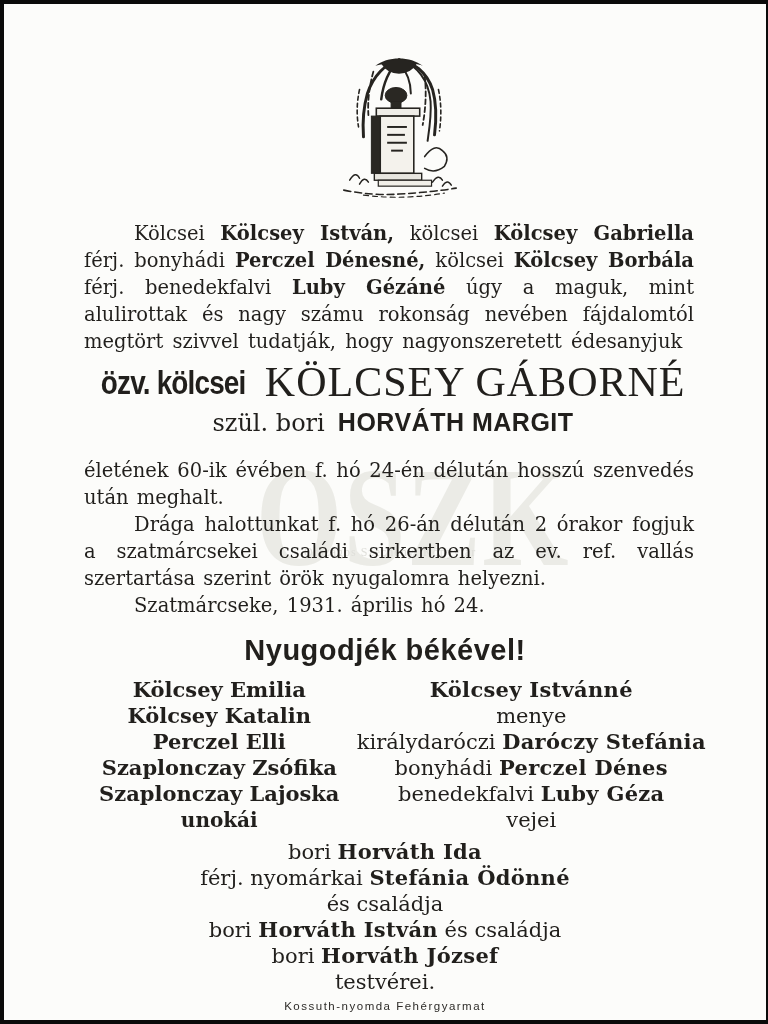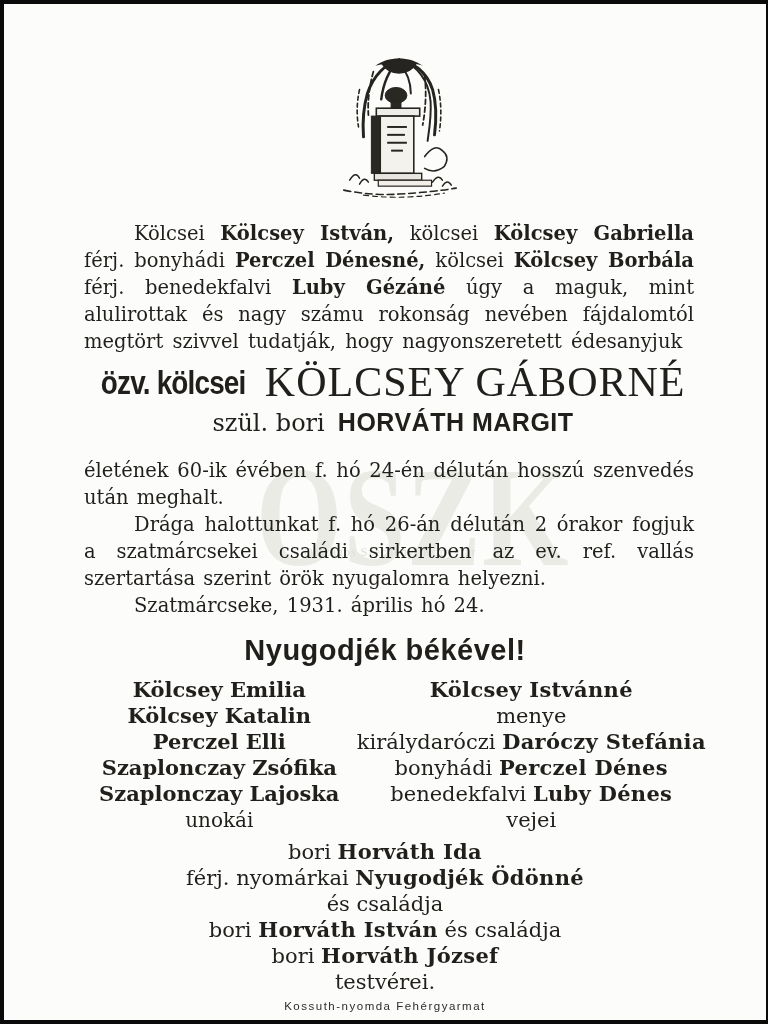--- a/index.html
+++ b/index.html
@@ -77,21 +77,21 @@
     margin-top:12px;text-align:center;
     font-family:"Liberation Sans", sans-serif;font-weight:bold;
     font-size:29px;line-height:38px;letter-spacing:.5px;
   }
   
   .cols{display:flex;margin:8px 60px 0 78px;}
   .col-left{width:44%;text-align:center;}
   .col-right{width:56%;text-align:center;}
   .mourner-line{font-size:21px;line-height:26px;}
   .mourner-line .b{letter-spacing:.3px;}
-  .relation{font-size:20px;line-height:26px;font-weight:normal;}
+  .relation{font-size:20px;line-height:26px;font-weight:bold;}
   
   .bottom-group{margin:6px 40px 0 40px;text-align:center;}
   .bottom-group .mourner-line{line-height:26px;}
   
   .footer{
     position:absolute;left:0;right:0;bottom:8px;z-index:1;
     text-align:center;
     font-family:"Liberation Sans", sans-serif;
     font-size:11.5px;letter-spacing:1.5px;color:#2e2c29;
   }
@@ -178,30 +178,30 @@
             <div class="mourner-line b">Szaplonczay Lajoska</div>
           </div>
         <div class="relation">unokái</div>
       </div>
       <div class="col-right">
         <div>
             <div class="mourner-line"><span class="b">Kölcsey Istvánné</span></div>
             <div class="mourner-line"><span>menye</span></div>
             <div class="mourner-line"><span>királydaróczi </span><span class="b">Daróczy Stefánia</span></div>
             <div class="mourner-line"><span>bonyhádi </span><span class="b">Perczel Dénes</span></div>
-            <div class="mourner-line"><span>benedekfalvi </span><span class="b">Luby Dénes</span></div>
+            <div class="mourner-line"><span>benedekfalvi </span><span class="b">Luby Géza</span></div>
             <div class="mourner-line"><span>vejei</span></div>
           </div>
       </div>
     </div>
 
     <div class="bottom-group">
       <div>
           <div class="mourner-line"><span>bori </span><span class="b">Horváth Ida</span></div>
-          <div class="mourner-line"><span>férj. nyomárkai </span><span class="b">Nyugodjék Ödönné</span></div>
+          <div class="mourner-line"><span>férj. nyomárkai </span><span class="b">Stefánia Ödönné</span></div>
           <div class="mourner-line"><span>és családja</span></div>
           <div class="mourner-line"><span>bori </span><span class="b">Horváth István</span><span> és családja</span></div>
           <div class="mourner-line"><span>bori </span><span class="b">Horváth József</span></div>
           <div class="mourner-line"><span>testvérei.</span></div>
         </div>
     </div>
 
   </div>
 
   <div class="footer">Kossuth-nyomda Fehérgyarmat</div>

